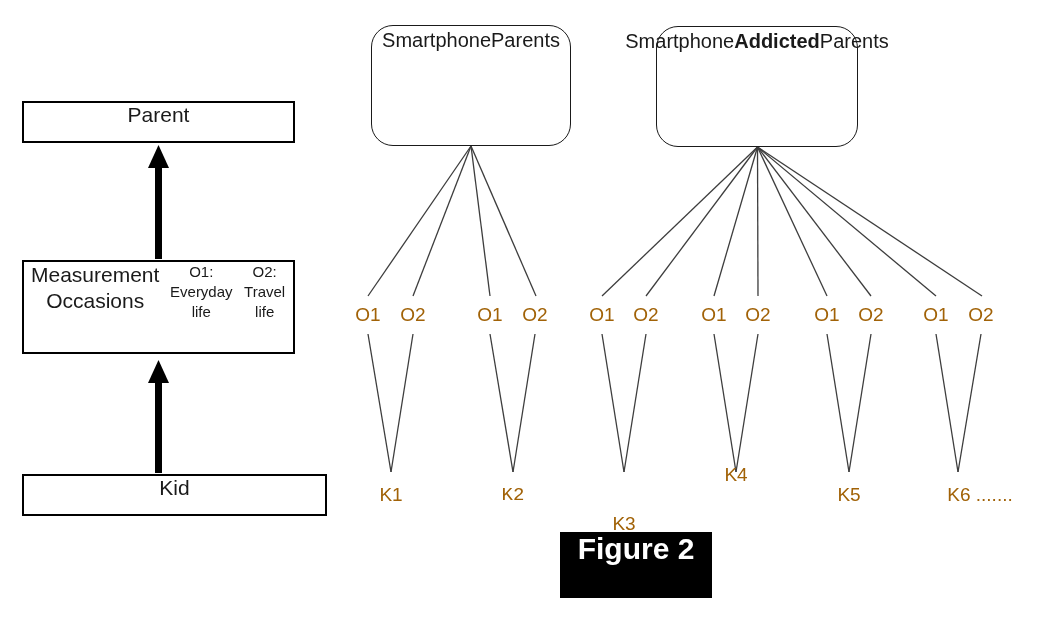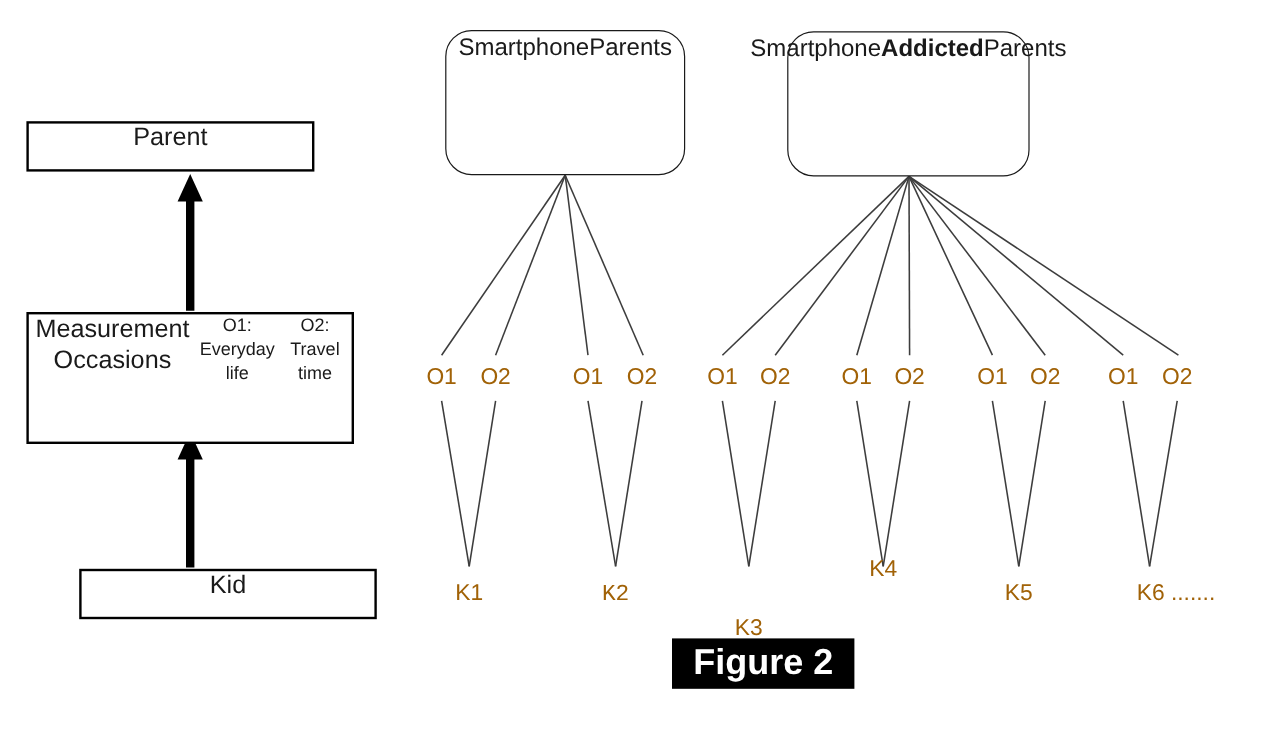--- a/index.html
+++ b/index.html
@@ -31,23 +31,23 @@
   .rounded-box{
     border:1.5px solid var(--ink);border-radius:22px;
     font-size:20px;line-height:29px;
   }
   .rounded-box .bold-line{font-weight:bold;}
   .olabel,.klabel{
     position:absolute;transform:translate(-50%,-50%);
     font-size:19px;white-space:nowrap;color:#a16207;
   }
   .caption{
-    position:absolute;left:560px;top:532px;width:152px;height:42px;
+    position:absolute;left:560px;top:532px;width:152px;height:66px;
     background:var(--caption-bg);color:var(--caption-fg);
-    display:flex;align-items:center;justify-content:center;
+    display:flex;align-items:flex-start;justify-content:center;
     font-size:30px;font-weight:bold;
   }
 </style>
 </head>
 <body>
 
 <div class="canvas">
 
   <svg class="lines-svg" viewBox="0 0 1054 620" xmlns="http://www.w3.org/2000/svg">
 
@@ -98,31 +98,31 @@
     <g>
       <line class="v-line" x1="827" y1="334" x2="849" y2="472"></line>
       <line class="v-line" x1="871" y1="334" x2="849" y2="472"></line>
     </g>
     <g>
       <line class="v-line" x1="936" y1="334" x2="958" y2="472"></line>
       <line class="v-line" x1="981" y1="334" x2="958" y2="472"></line>
     </g>
   </svg>
 
-  <div class="box plain-box" style="left:22px;top:101px;width:240px;height:42px;">
+  <div class="box plain-box" style="left:22px;top:101px;width:273px;height:42px;">
     <span>Parent</span>
   </div>
 
-  <div class="box" style="left:22px;top:260px;width:273px;height:110px;">
+  <div class="box" style="left:22px;top:260px;width:273px;height:94px;">
     <div class="measure-title">Measurement Occasions</div>
     <div class="measure-sub">O1: Everyday life</div>
-    <div class="measure-sub">O2: Travel time</div>
+    <div class="measure-sub">O2: Travel life</div>
   </div>
 
-  <div class="box plain-box" style="left:22px;top:474px;width:248px;height:42px;margin-left:44px;">
+  <div class="box plain-box" style="left:22px;top:474px;width:305px;height:42px;">
     <span>Kid</span>
   </div>
 
   <div class="box rounded-box" style="left:371px;top:25px;width:200px;height:121px;">
     <div>Smartphone</div>
     <div>Parents</div>
   </div>
 
   <div class="box rounded-box" style="left:656px;top:26px;width:202px;height:121px;">
     <div>Smartphone</div>

